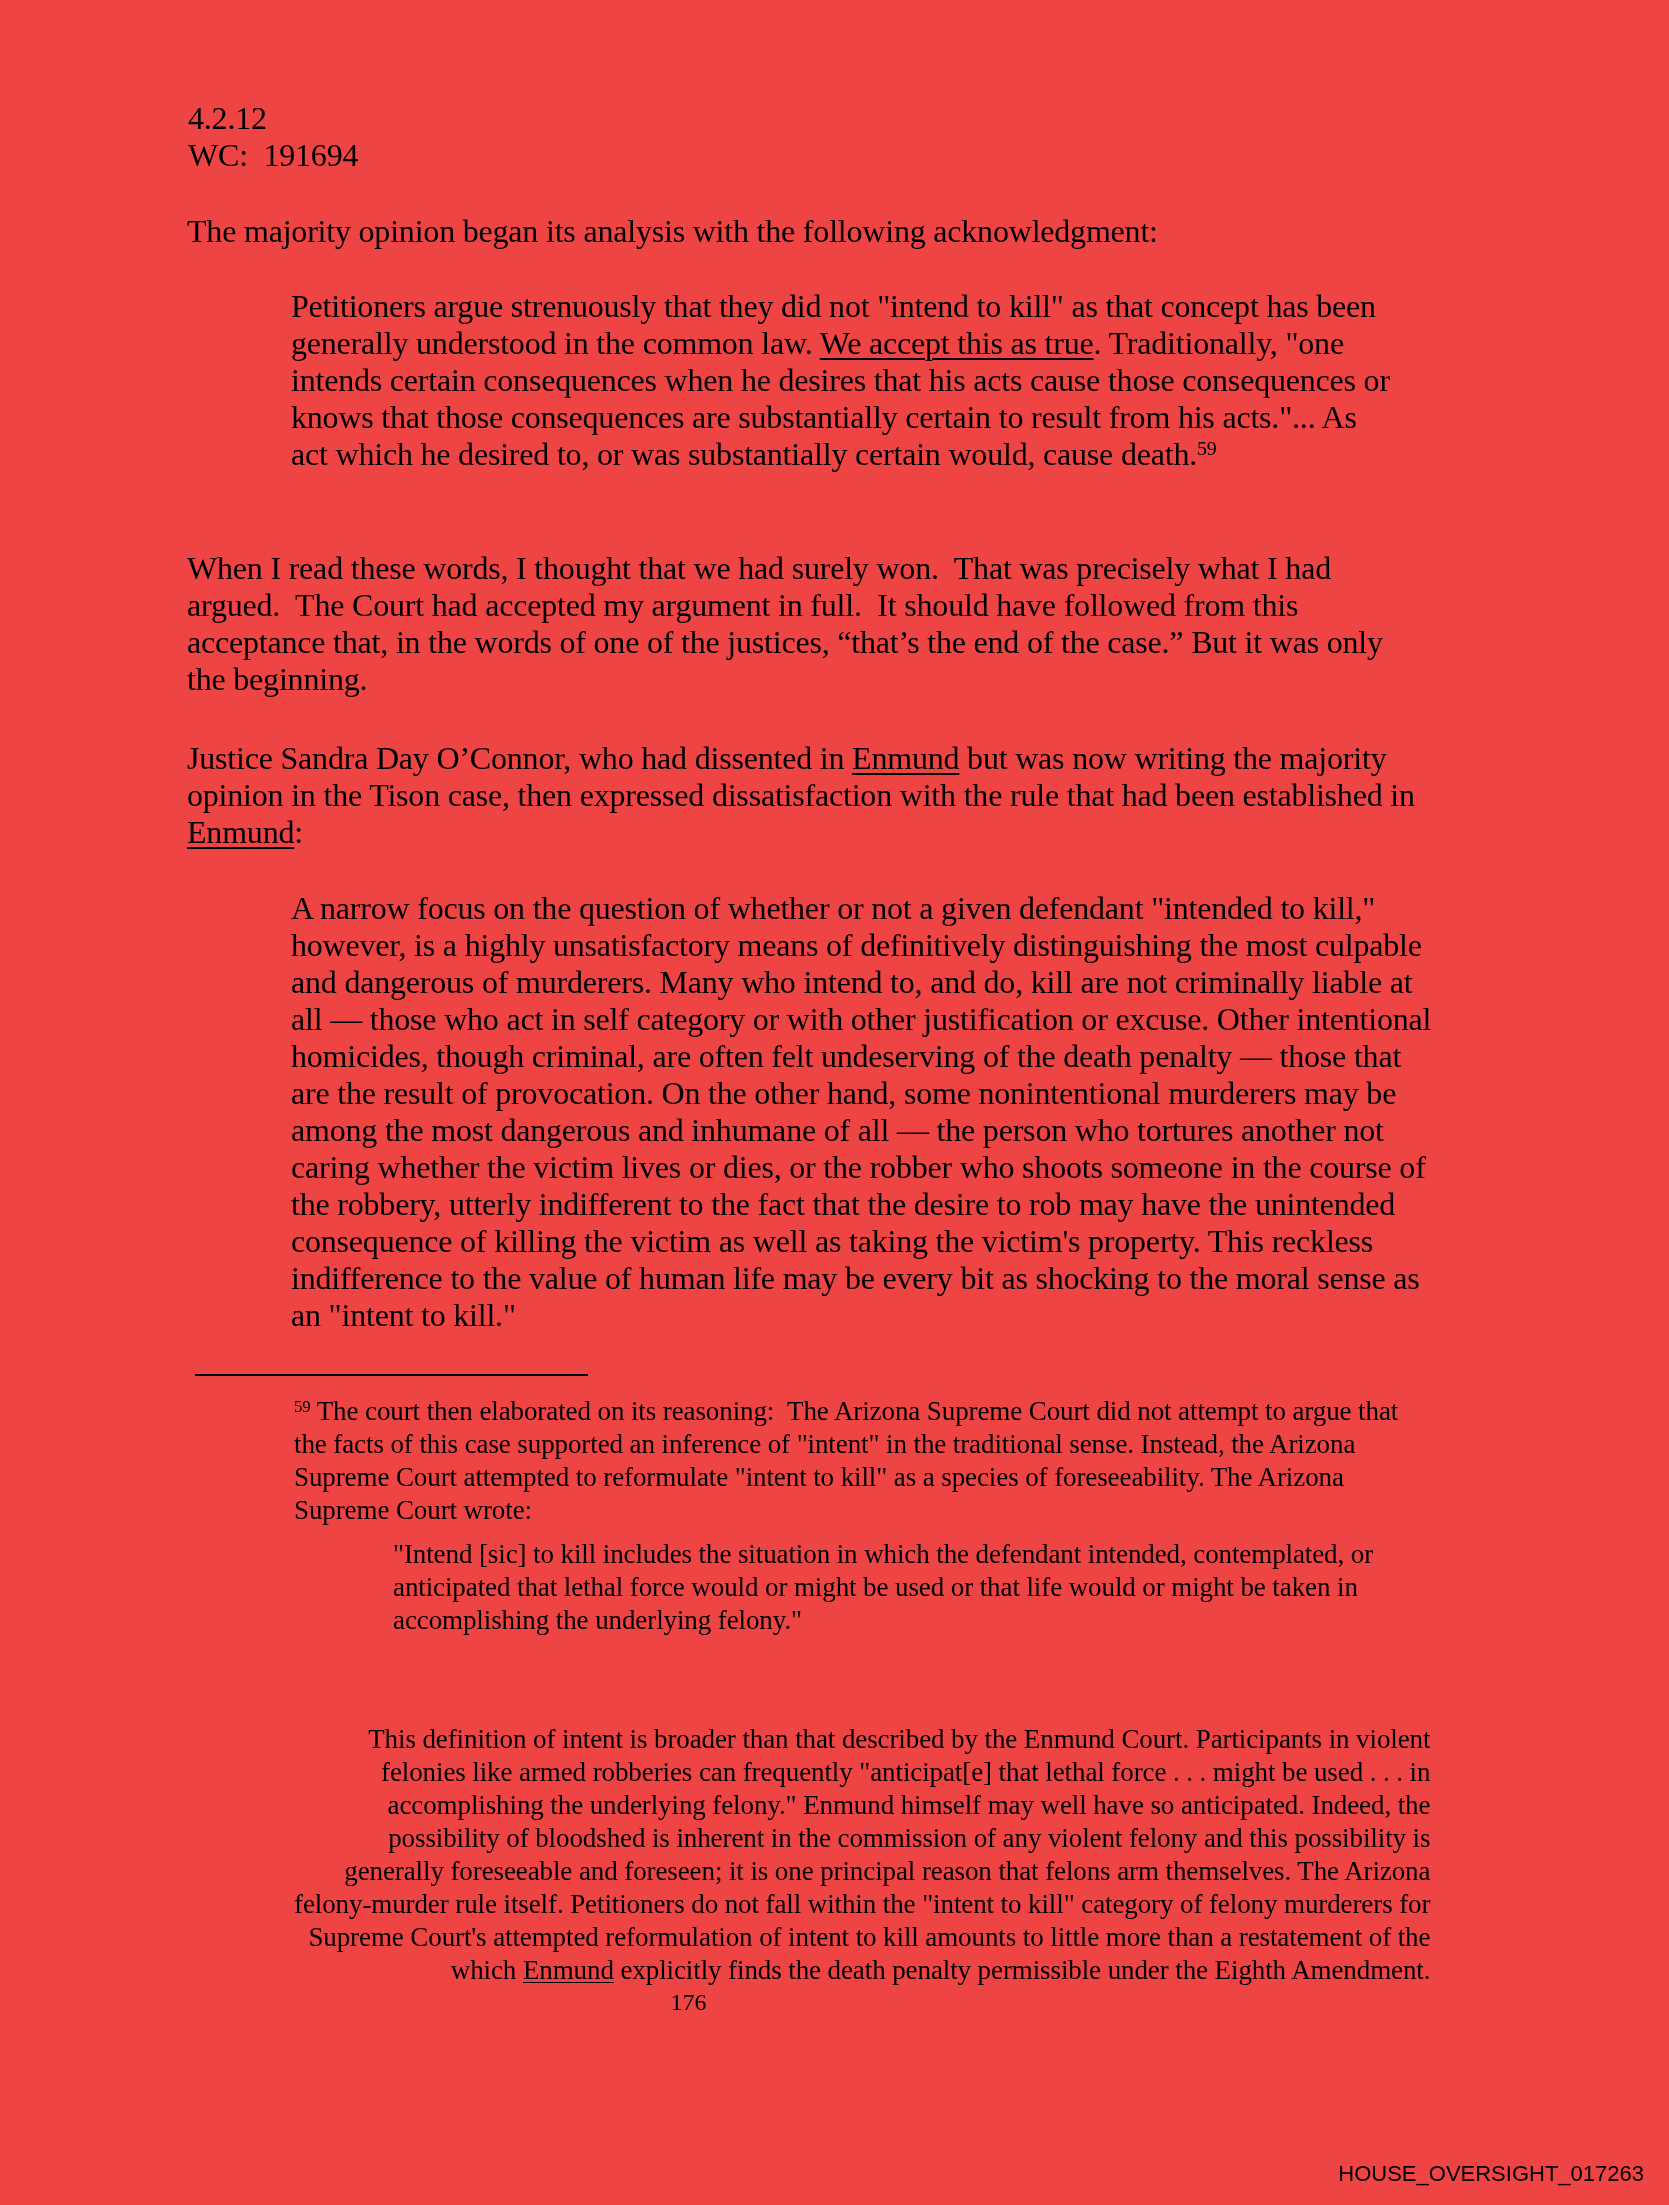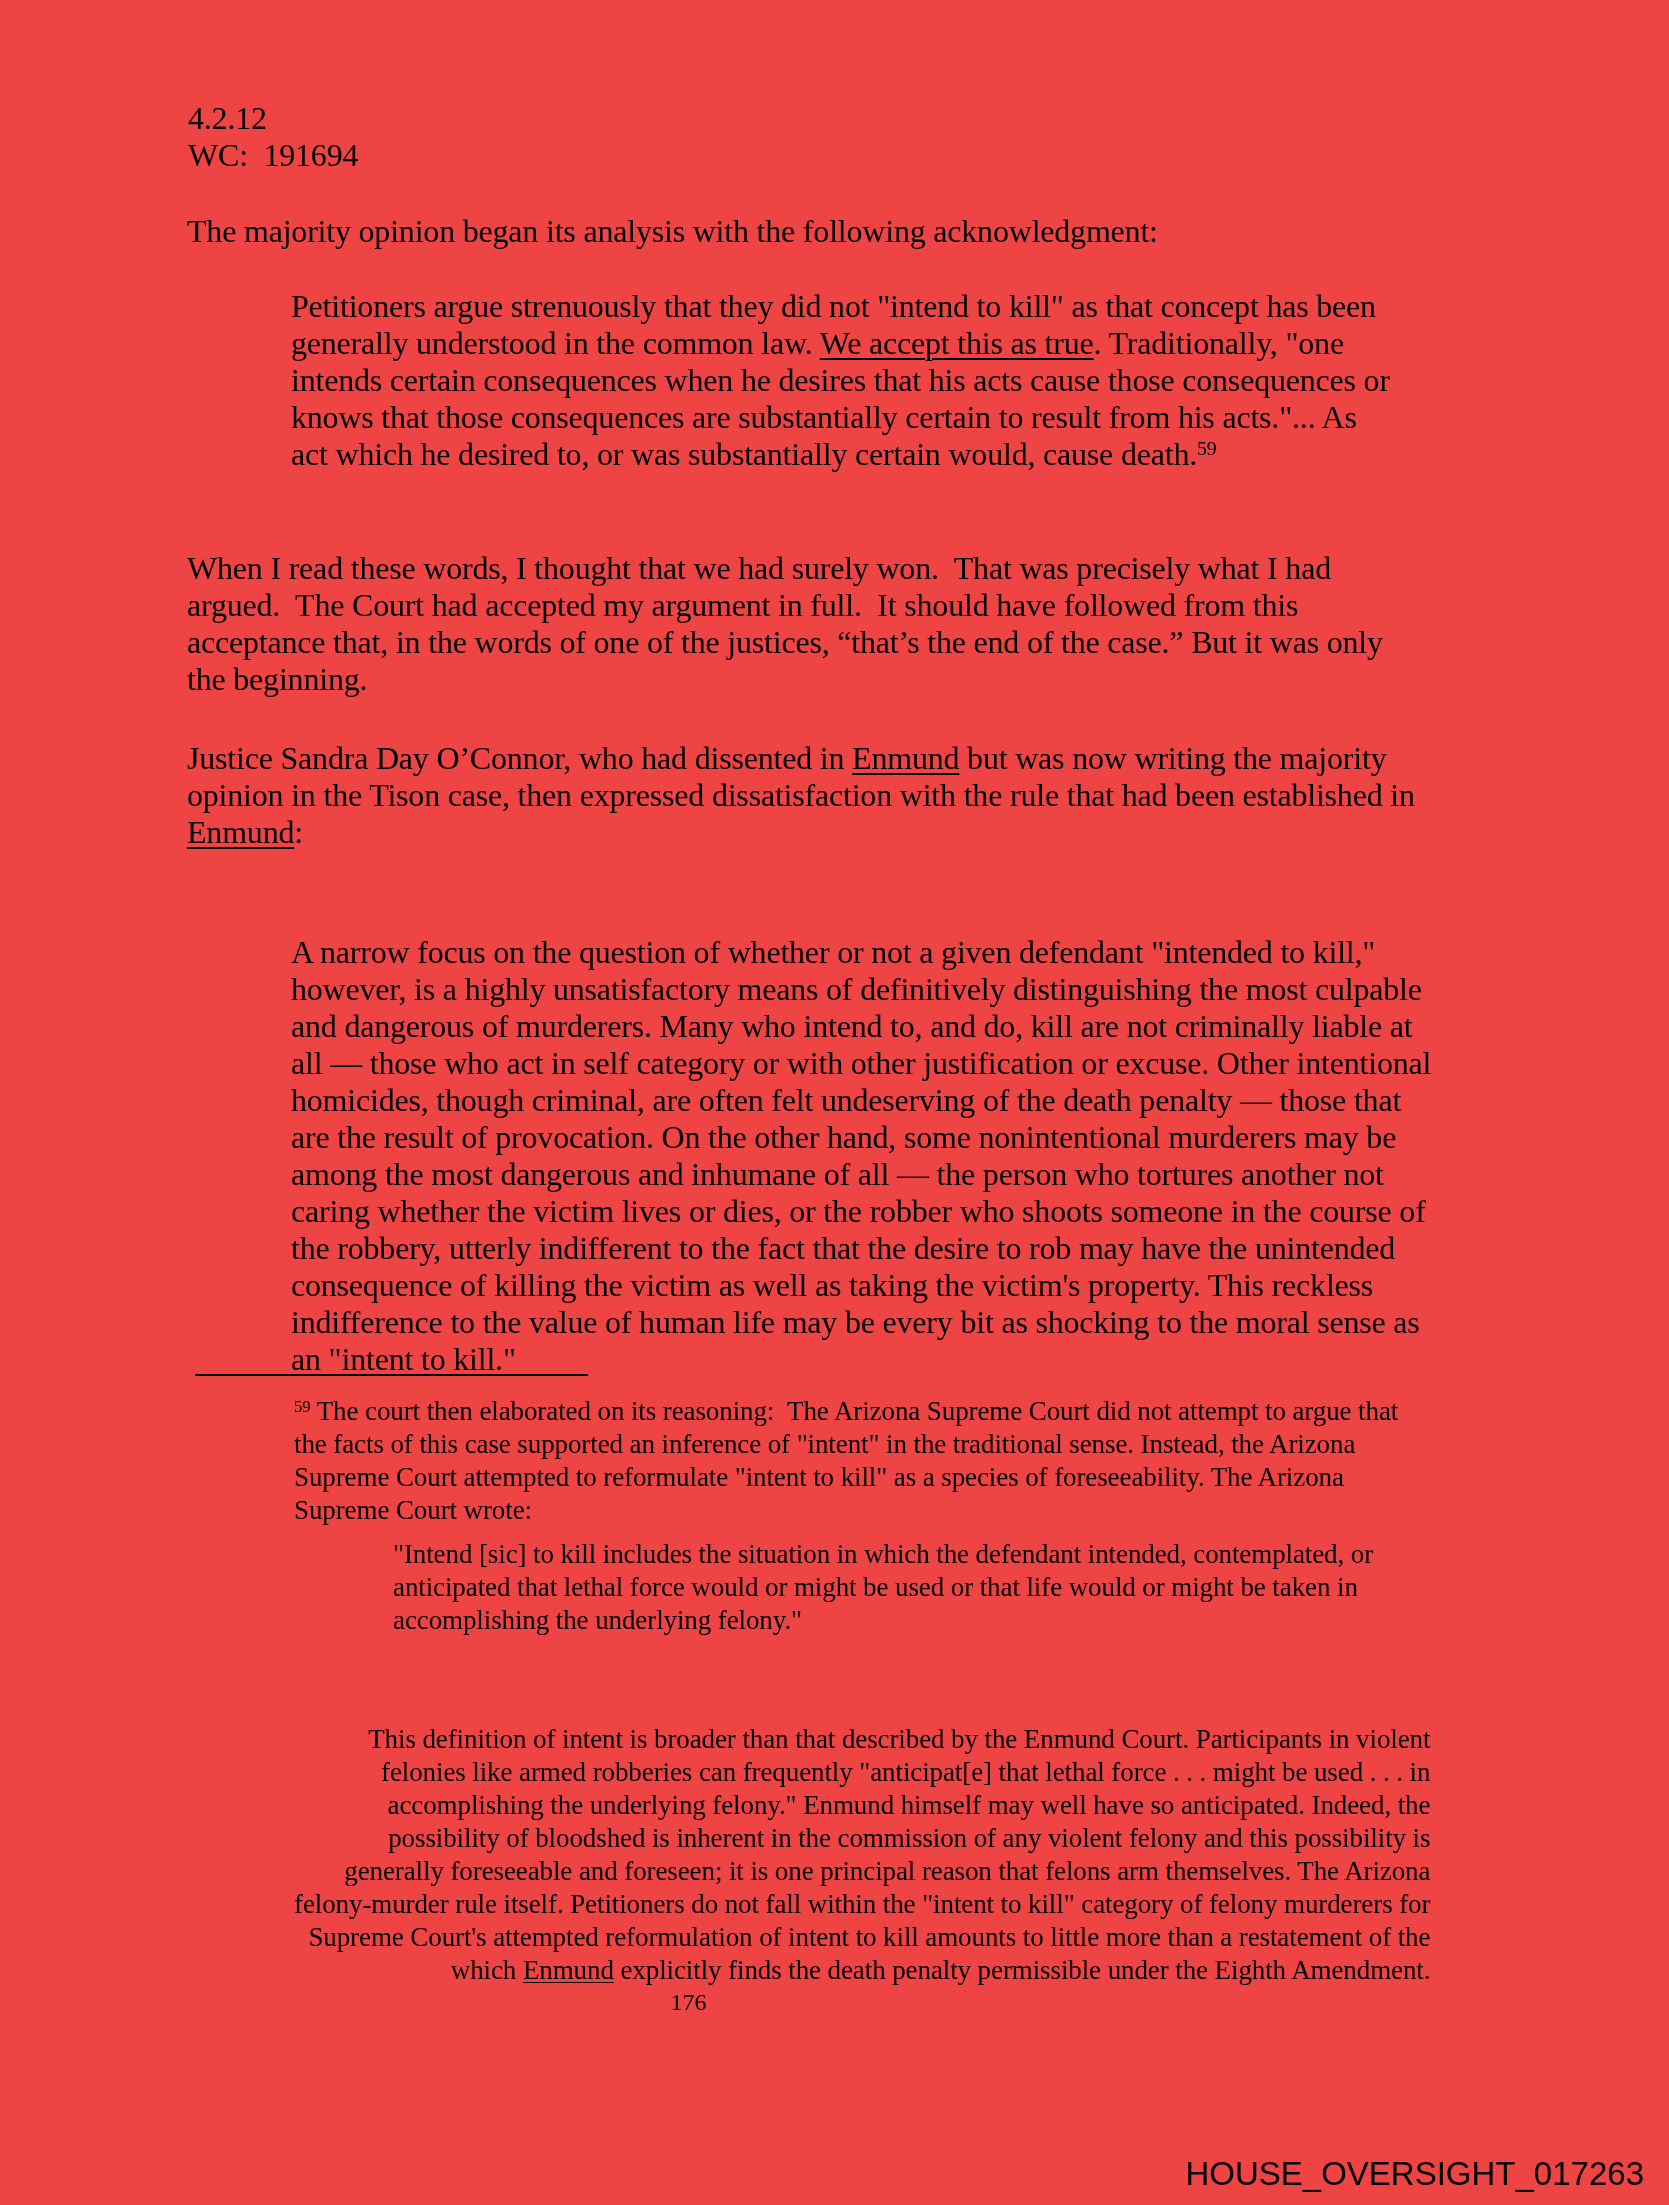--- a/index.html
+++ b/index.html
@@ -48,21 +48,21 @@
   }
   .page-number {
     left: 0;
     width: 1377px;
     text-align: center;
     font-size: 24px;
     line-height: 37px;
   }
   .bates {
     font-family: "Liberation Sans", "DejaVu Sans", sans-serif;
-    font-size: 33px;
+    font-size: 22px;
     line-height: 39px;
     text-align: right;
   }
 </style>
 </head>
 <body>
 
 <div class="page">
 
   <div class="block body-text" style="left:188px; top:100px;">
@@ -88,21 +88,21 @@
       <div class="line">acceptance that, in the words of one of the justices, “that’s the end of the case.” But it was only</div>
       <div class="line">the beginning.</div>
     </div>
 
   <div class="block body-text" style="left:187px; top:740px;">
       <div class="line">Justice Sandra Day O’Connor, who had dissented in <u>Enmund</u> but was now writing the majority</div>
       <div class="line">opinion in the Tison case, then expressed dissatisfaction with the rule that had been established in</div>
       <div class="line"><u>Enmund</u>:</div>
     </div>
 
-  <div class="block body-text" style="left:291px; top:890px;margin-top:44px;">
+  <div class="block body-text" style="left:291px; top:890px;">
       <div class="line">A narrow focus on the question of whether or not a given defendant "intended to kill,"</div>
       <div class="line">however, is a highly unsatisfactory means of definitively distinguishing the most culpable</div>
       <div class="line">and dangerous of murderers. Many who intend to, and do, kill are not criminally liable at</div>
       <div class="line">all — those who act in self category or with other justification or excuse. Other intentional</div>
       <div class="line">homicides, though criminal, are often felt undeserving of the death penalty — those that</div>
       <div class="line">are the result of provocation. On the other hand, some nonintentional murderers may be</div>
       <div class="line">among the most dangerous and inhumane of all — the person who tortures another not</div>
       <div class="line">caring whether the victim lives or dies, or the robber who shoots someone in the course of</div>
       <div class="line">the robbery, utterly indifferent to the fact that the desire to rob may have the unintended</div>
       <div class="line">consequence of killing the victim as well as taking the victim's property. This reckless</div>

